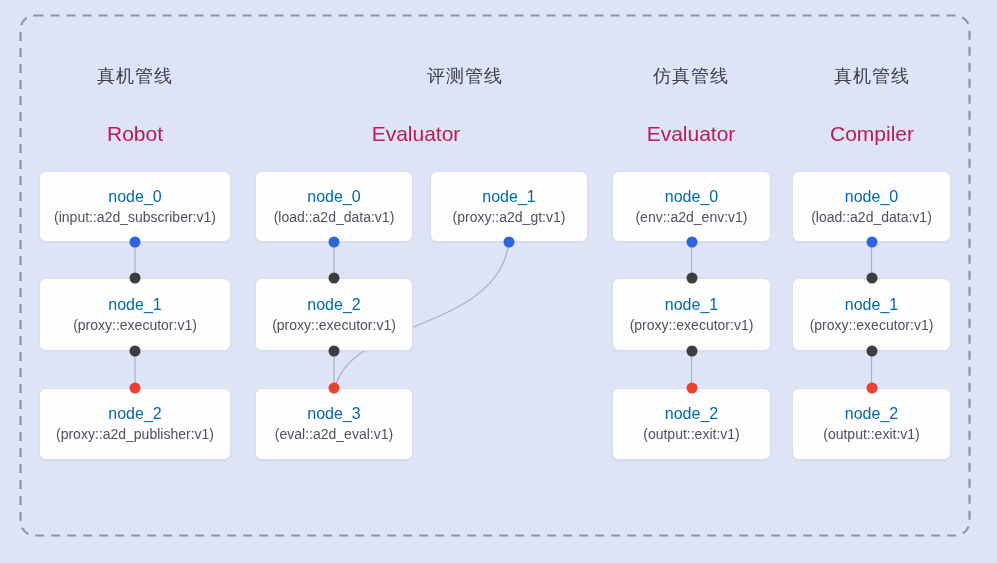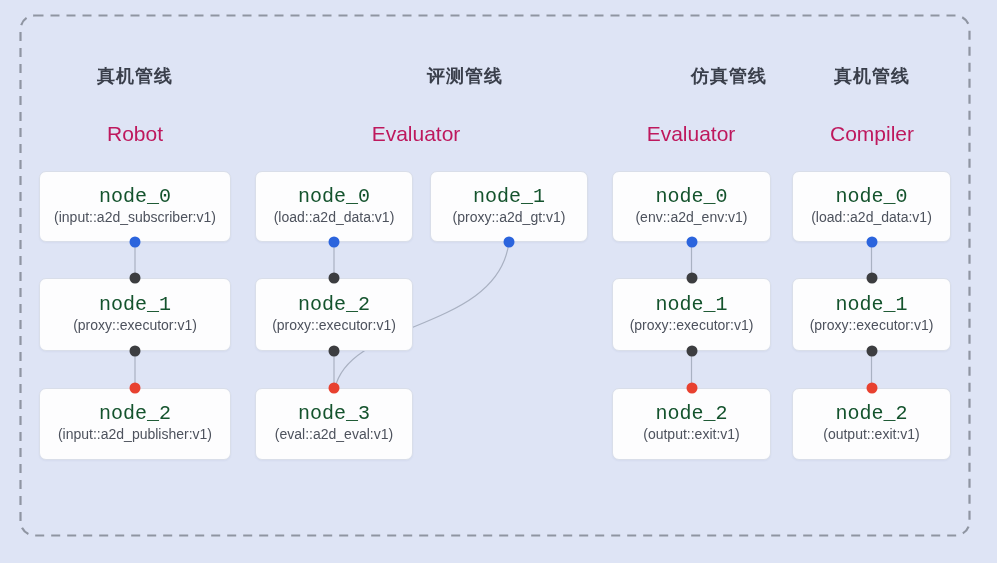--- a/index.html
+++ b/index.html
@@ -14,21 +14,21 @@
     overflow:hidden;
   }
   .edges-layer{
     position:absolute;left:0;top:0;width:997px;height:563px;
     z-index:1;
   }
   .pipeline-title{
     position:absolute;
     transform:translateX(-50%);
     font-size:18px;
-    font-weight:700;
+    font-weight:400;
     color:#3a3f4b;
     letter-spacing:1px;
     white-space:nowrap;
     z-index:2;
   }
   .pipeline-subtitle{
     position:absolute;
     transform:translateX(-50%);
     font-size:21px;
     font-weight:400;
@@ -43,25 +43,24 @@
     border-radius:7px;
     box-shadow:0 1px 2px rgba(40,60,110,0.05);
     display:flex;
     flex-direction:column;
     align-items:center;
     justify-content:center;
     z-index:2;
     box-sizing:border-box;
   }
   .node-name{
-    font-size:20px;
-    color:#14532d;
+    font-size:16px;
+    color:#0369a1;
     line-height:21px;
     white-space:nowrap;
-    font-family:Liberation Mono, monospace;
   }
   .node-type{
     font-size:14px;
     color:#4d525d;
     line-height:21px;
     white-space:nowrap;
   }
   .port-dot{
     position:absolute;
     width:11px;height:11px;
@@ -95,21 +94,21 @@
       </div>
       <div class="port-dot" style="left: 135px; top: 242px; background: rgb(43, 100, 221);"></div>
       <div class="graph-node" style="left: 39px; top: 278px; width: 192px; height: 73px;">
         <div class="node-name">node_1</div>
         <div class="node-type">(proxy::executor:v1)</div>
       </div>
       <div class="port-dot" style="left: 135px; top: 278px; background: rgb(60, 61, 64);"></div>
       <div class="port-dot" style="left: 135px; top: 351px; background: rgb(60, 61, 64);"></div>
       <div class="graph-node" style="left: 39px; top: 388px; width: 192px; height: 72px;">
         <div class="node-name">node_2</div>
-        <div class="node-type">(input::a2d_publisher:v1)</div>
+        <div class="node-type">(proxy::a2d_publisher:v1)</div>
       </div>
       <div class="port-dot" style="left: 135px; top: 388px; background: rgb(232, 65, 48);"></div>
       <div class="pipeline-title" style="left: 421px; top: 64px; margin-left: 44px;">评测管线</div>
       <div class="pipeline-subtitle" style="left: 416px; top: 122px;">Evaluator</div>
       <div class="graph-node" style="left: 255px; top: 171px; width: 158px; height: 71px;">
         <div class="node-name">node_0</div>
         <div class="node-type">(load::a2d_data:v1)</div>
       </div>
       <div class="port-dot" style="left: 334px; top: 242px; background: rgb(43, 100, 221);"></div>
       <div class="graph-node" style="left: 430px; top: 171px; width: 158px; height: 71px;">
@@ -121,21 +120,21 @@
         <div class="node-name">node_2</div>
         <div class="node-type">(proxy::executor:v1)</div>
       </div>
       <div class="port-dot" style="left: 334px; top: 278px; background: rgb(60, 61, 64);"></div>
       <div class="port-dot" style="left: 334px; top: 351px; background: rgb(60, 61, 64);"></div>
       <div class="graph-node" style="left: 255px; top: 388px; width: 158px; height: 72px;">
         <div class="node-name">node_3</div>
         <div class="node-type">(eval::a2d_eval:v1)</div>
       </div>
       <div class="port-dot" style="left: 334px; top: 388px; background: rgb(232, 65, 48);"></div>
-      <div class="pipeline-title" style="left: 729px; top: 64px;">仿真管线</div>
+      <div class="pipeline-title" style="left: 691px; top: 64px;">仿真管线</div>
       <div class="pipeline-subtitle" style="left: 691px; top: 122px;">Evaluator</div>
       <div class="graph-node" style="left: 612px; top: 171px; width: 159px; height: 71px;">
         <div class="node-name">node_0</div>
         <div class="node-type">(env::a2d_env:v1)</div>
       </div>
       <div class="port-dot" style="left: 691.5px; top: 242px; background: rgb(43, 100, 221);"></div>
       <div class="graph-node" style="left: 612px; top: 278px; width: 159px; height: 73px;">
         <div class="node-name">node_1</div>
         <div class="node-type">(proxy::executor:v1)</div>
       </div>

